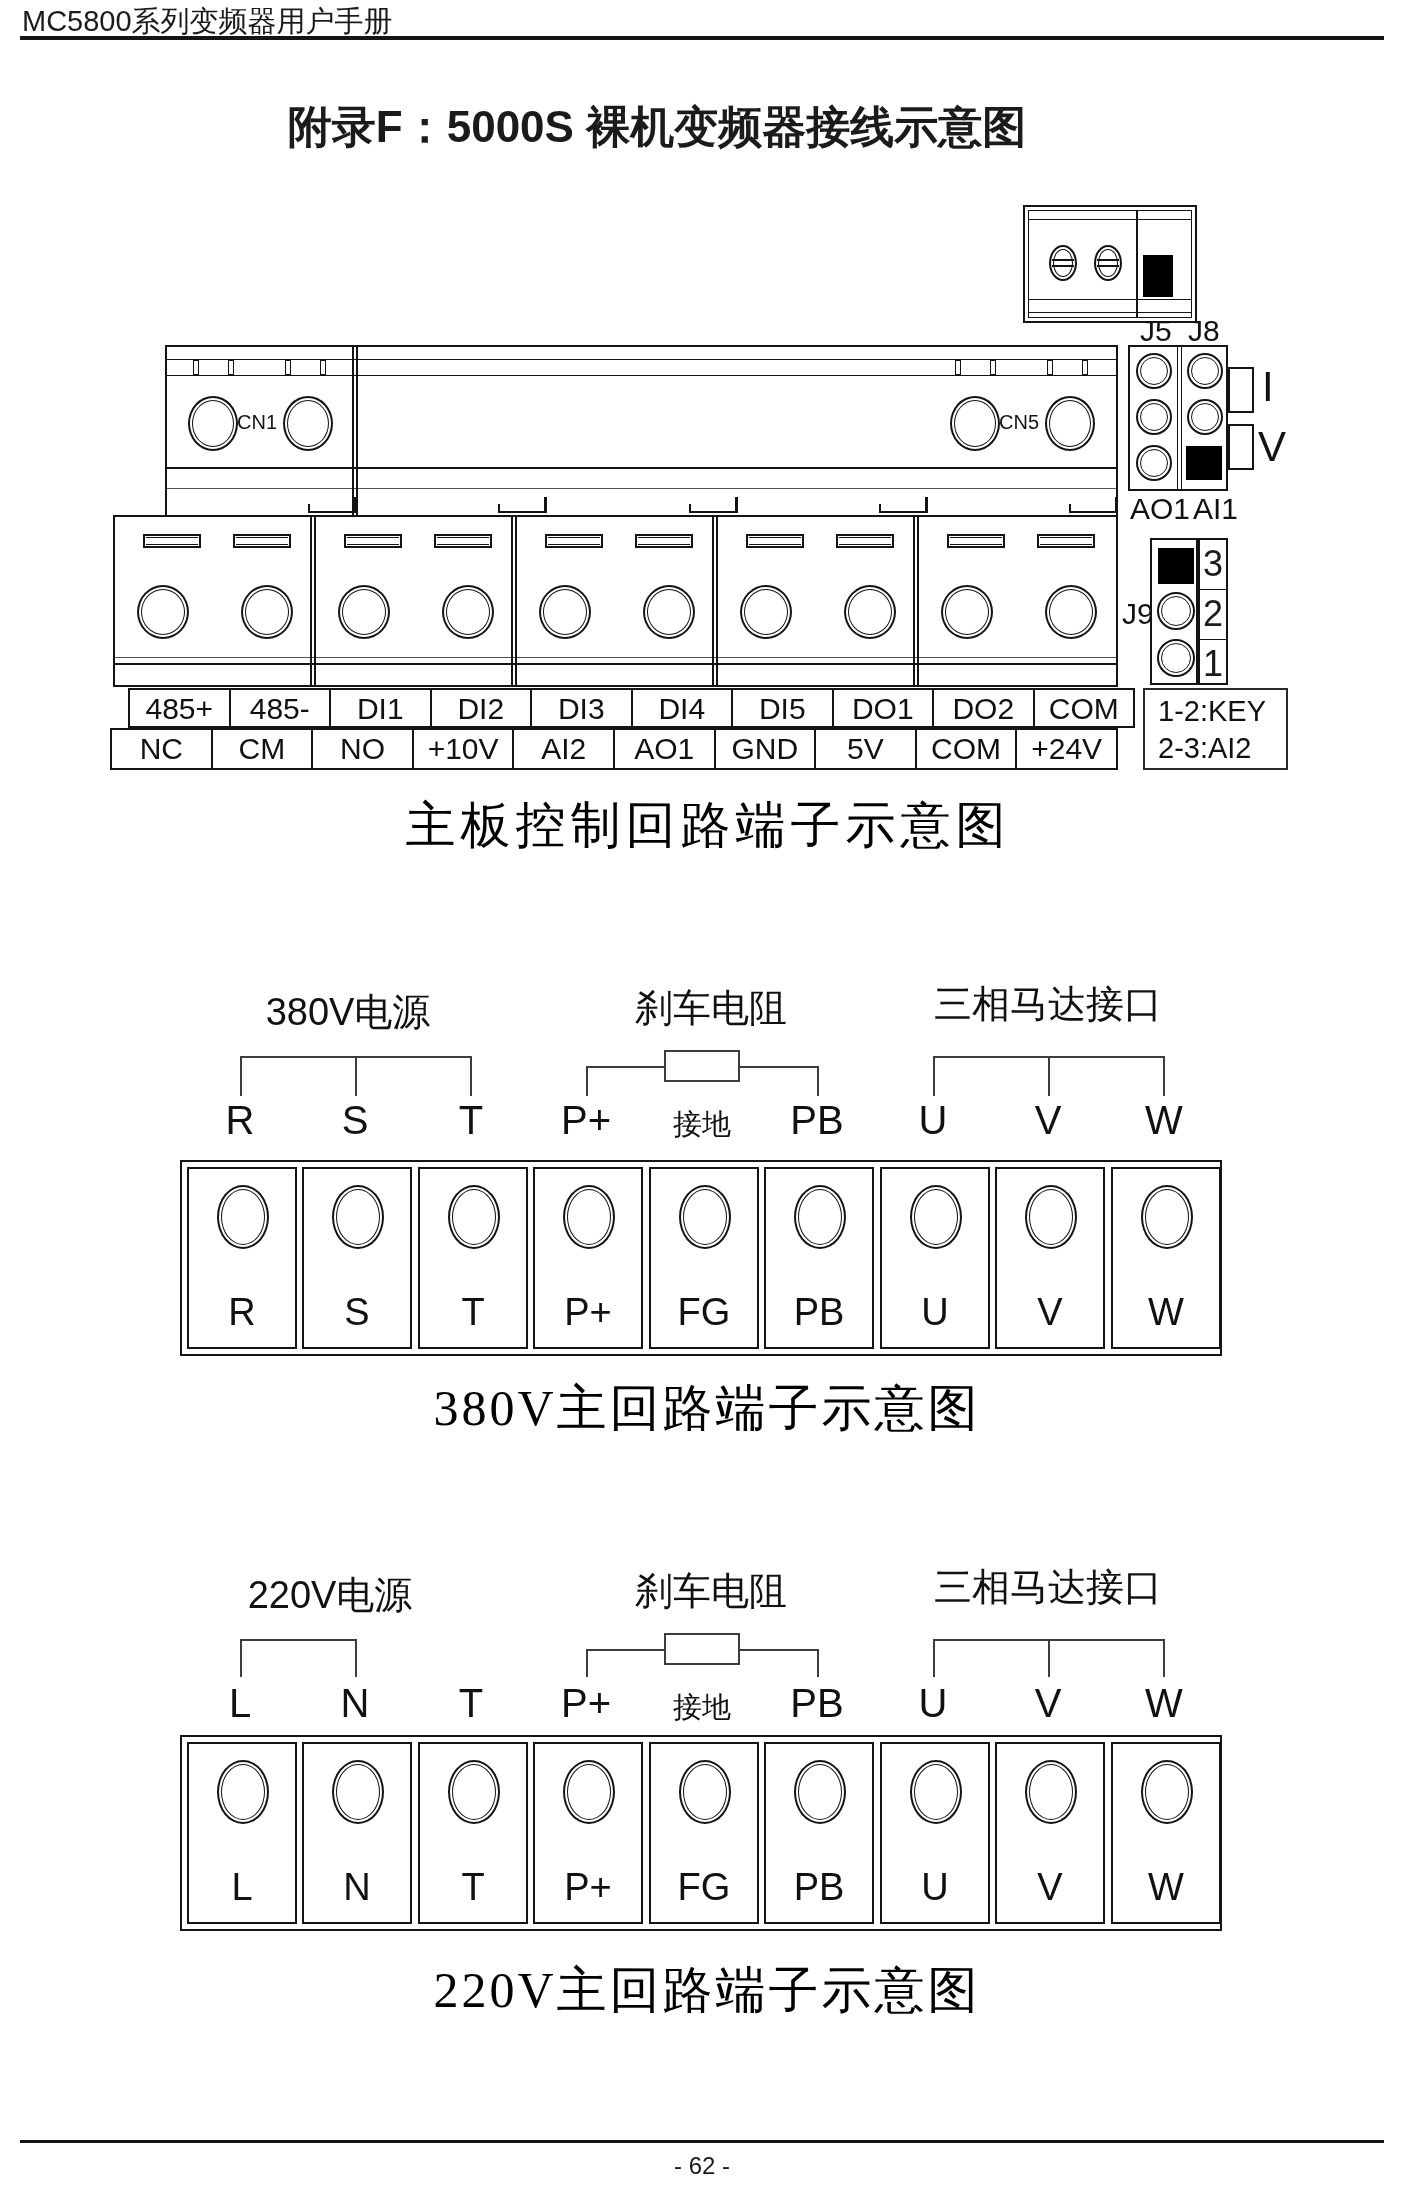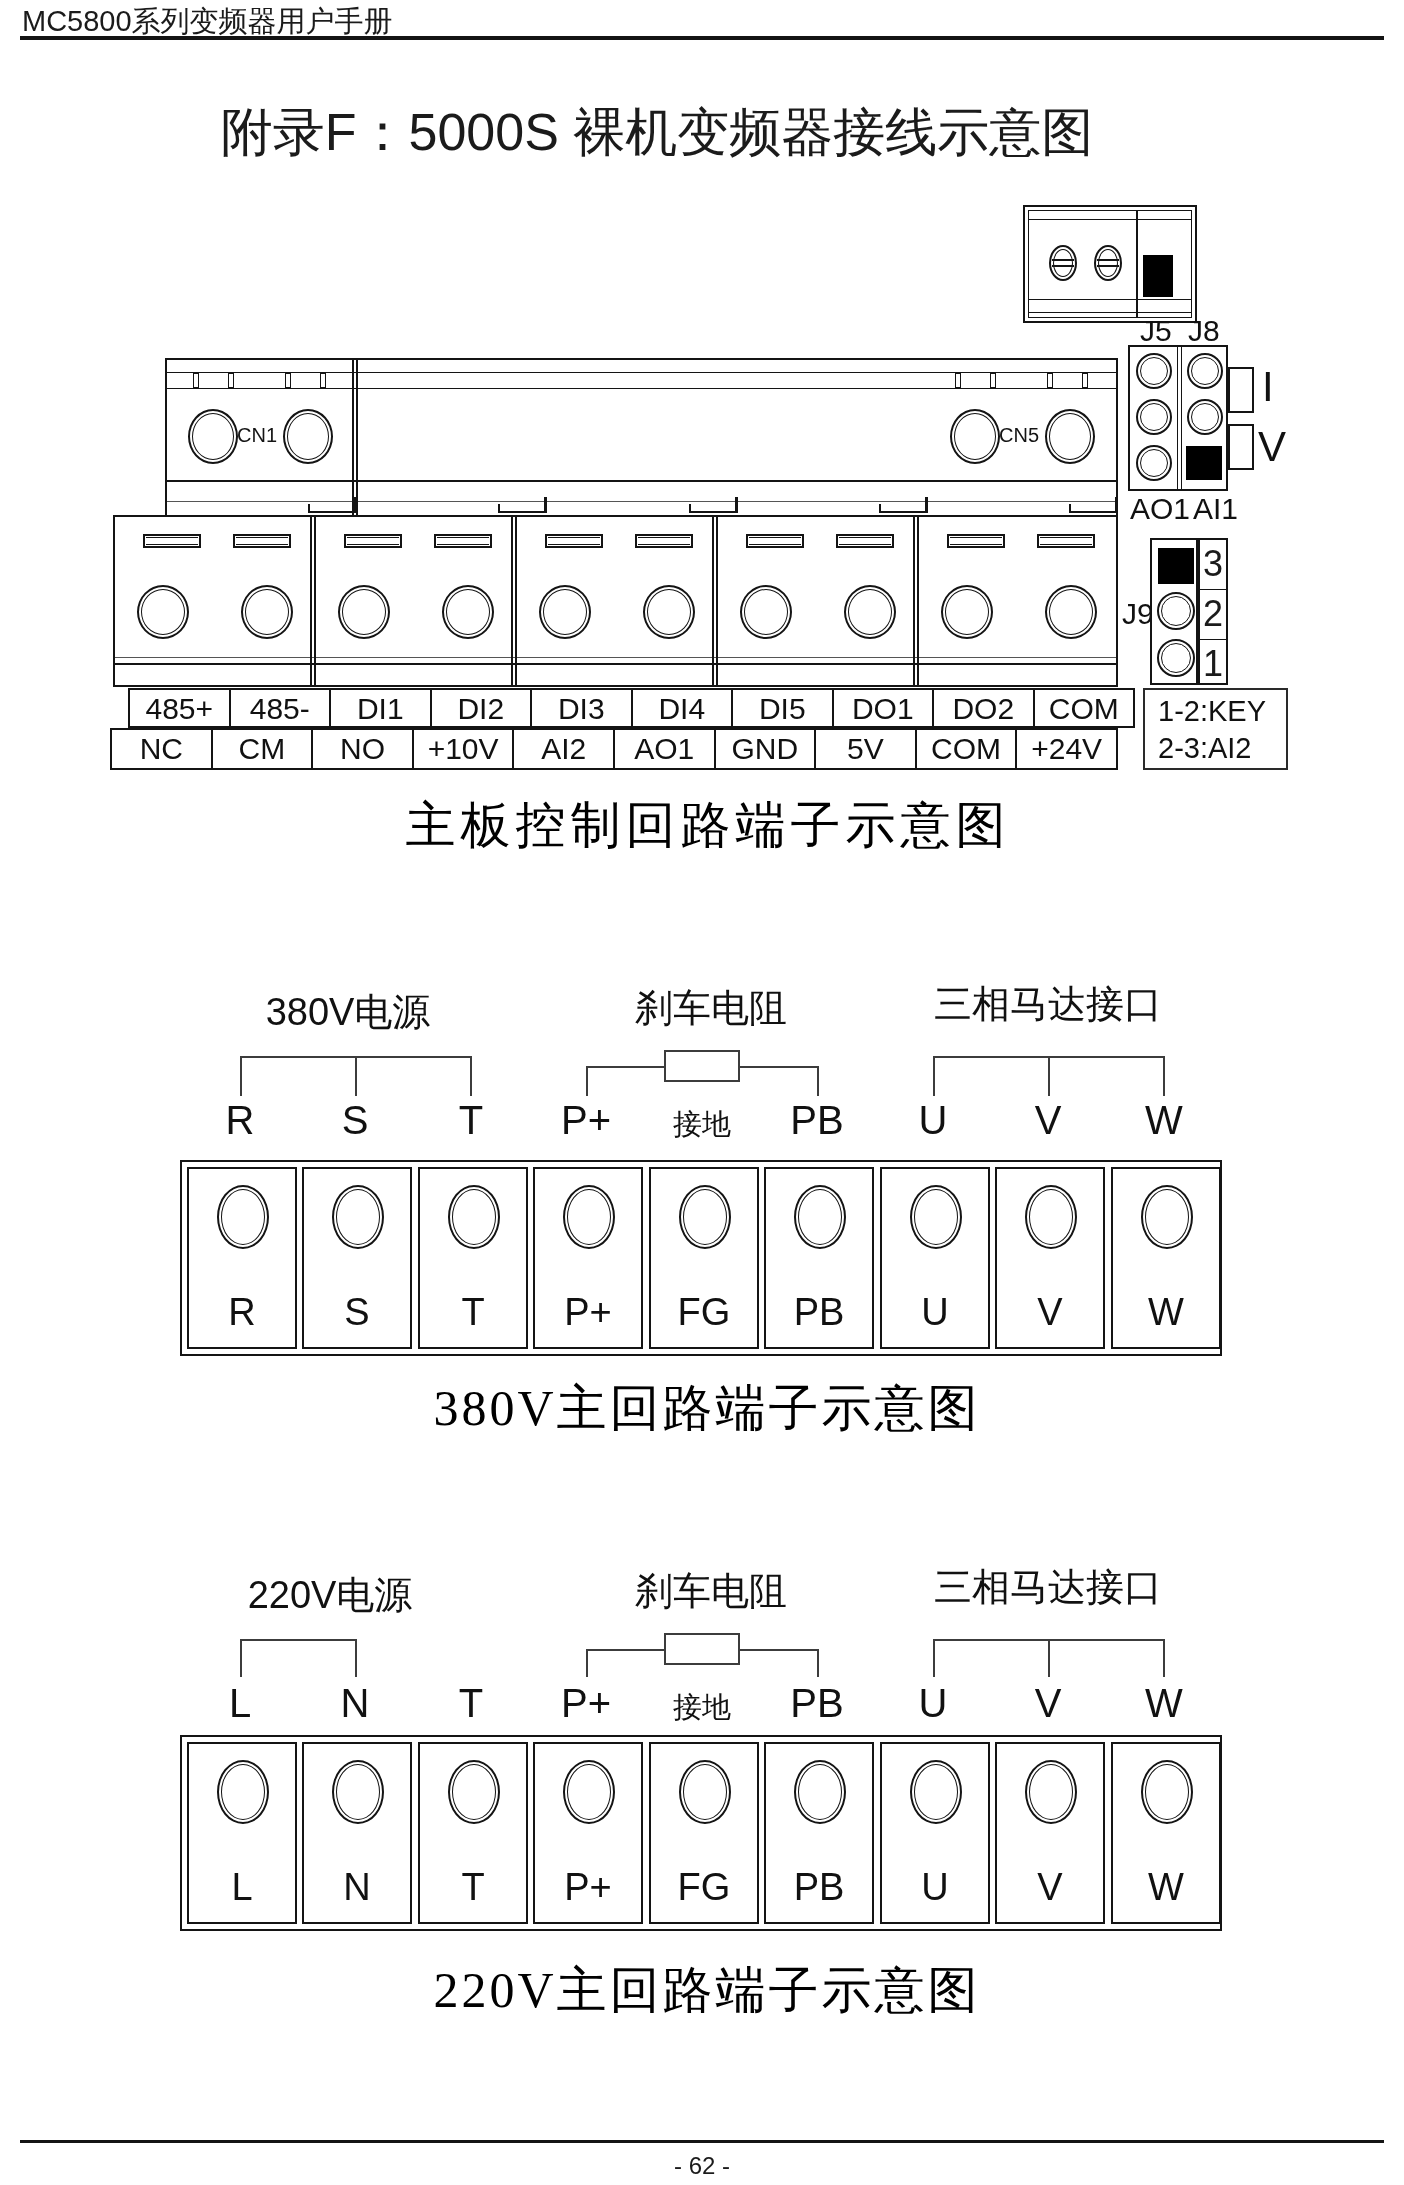--- a/index.html
+++ b/index.html
@@ -57,34 +57,34 @@
   .numcol div:last-child{border-bottom:none}
   .notebox{position:absolute;border:2px solid #2a2a2a;box-sizing:border-box;background:#fff;
            padding:3px 0 0 13px;font:29px/37px "Liberation Sans",sans-serif;color:#111}
 </style>
 </head>
 <body>
 
 <div class="abs" style="left:22px;top:2px;font-size:29px">MC5800系列变频器用户手册</div>
 <div class="ln" style="left:20px;top:36px;width:1364px;height:4px"></div>
 
-<div class="abs" style="left:657px;top:98px;transform:translateX(-50%);font-size:52px;font-weight:normal;white-space:nowrap">附录F：5000S 裸机变频器接线示意图</div>
+<div class="abs" style="left:657px;top:98px;transform:translateX(-50%);font-size:44px;font-weight:bold;white-space:nowrap">附录F：5000S 裸机变频器接线示意图</div>
 
 <div class="box" style="left:1023px;top:205px;width:174px;height:118px">
   <span style="content:'';position:absolute;inset:3px;border:1px solid #141414"></span>
   <i class="ln" style="left:3px;right:3px;top:12px;height:1px"></i>
   <i class="ln" style="left:3px;right:3px;top:92px;height:1px"></i>
   <i class="ln" style="left:3px;right:3px;top:105px;height:1px"></i>
   <i class="ln" style="left:111px;top:3px;bottom:3px;width:2px"></i>
   <span class="screw" style="left:24px;top:38px"></span>
   <span class="screw" style="left:69px;top:38px"></span>
   <span class="fill" style="left:118px;top:48px;width:30px;height:42px"></span>
 </div>
 
-<div class="box" style="left:165px;top:358px;width:953px;height:192px">
+<div class="box" style="left:165px;top:345px;width:953px;height:192px">
   <i class="ln" style="left:0;right:0;top:12px;height:1px"></i>
   <i class="ln" style="left:0;right:0;top:28px;height:1px"></i>
   <i class="ln" style="left:0;right:0;top:120px;height:2px"></i>
   <i class="ln" style="left:0;right:0;top:141px;height:1px;background:#555"></i>
 
   <div class="s1sec div" style="left:0;width:191px">
     <i class="tick" style="left:26px"></i>
       <i class="tick" style="left:61px"></i>
       <i class="tick" style="left:118px"></i>
       <i class="tick" style="left:153px"></i>

